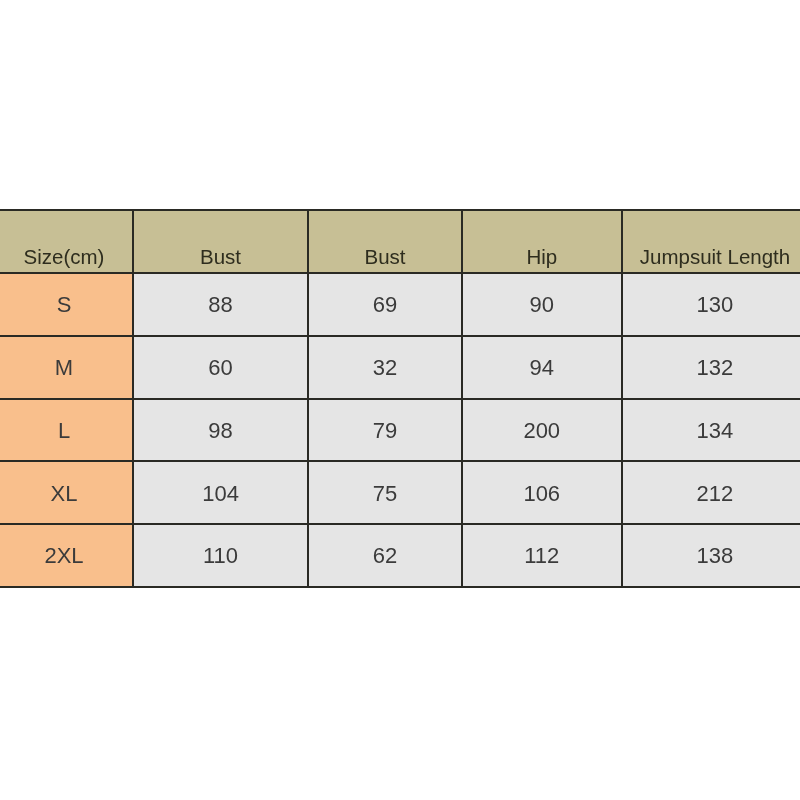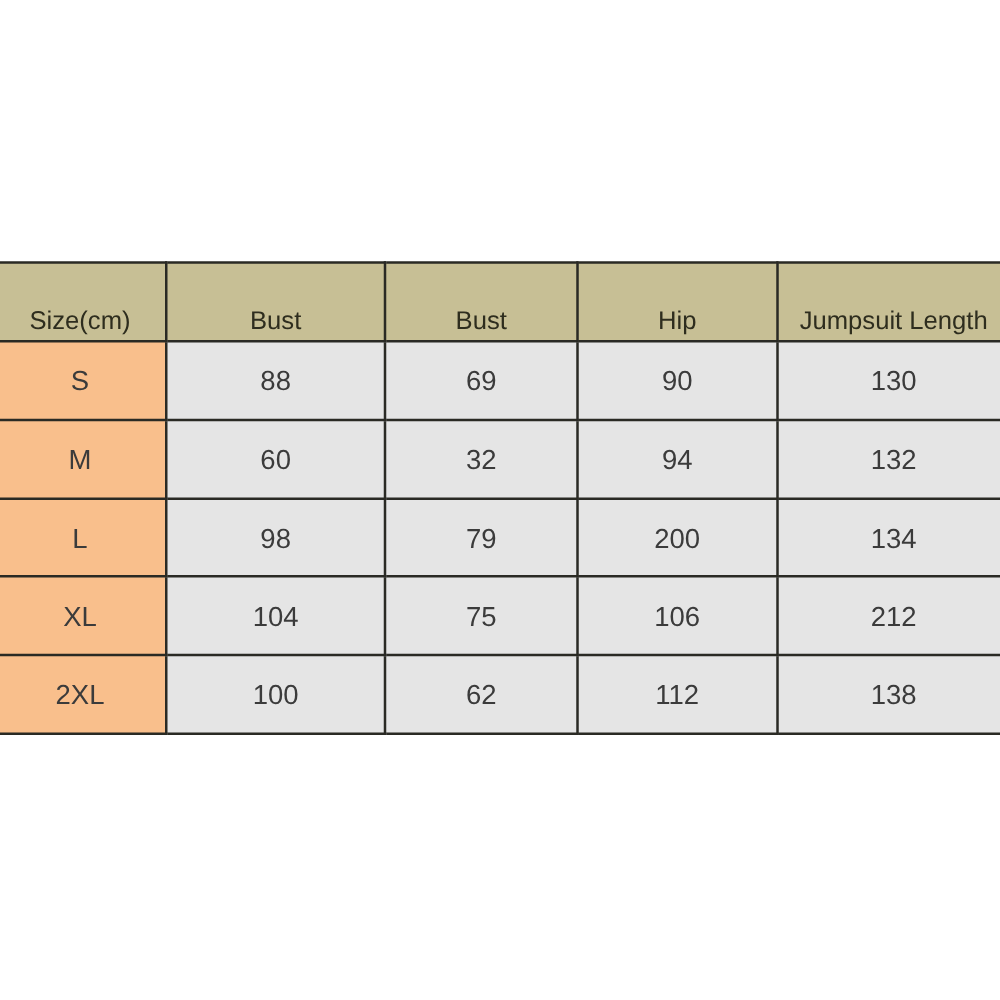--- a/index.html
+++ b/index.html
@@ -109,20 +109,20 @@
       </tr>
       <tr>
         <td class="size-col"><span class="cell-text">XL</span></td>
         <td><span class="cell-text">104</span></td>
         <td><span class="cell-text">75</span></td>
         <td><span class="cell-text">106</span></td>
         <td><span class="cell-text">212</span></td>
       </tr>
       <tr>
         <td class="size-col"><span class="cell-text">2XL</span></td>
-        <td><span class="cell-text">100</span></td>
+        <td><span class="cell-text">110</span></td>
         <td><span class="cell-text">62</span></td>
         <td><span class="cell-text">112</span></td>
         <td><span class="cell-text">138</span></td>
       </tr>
     </tbody>
   </table>
 </div>
 
 </body></html>

